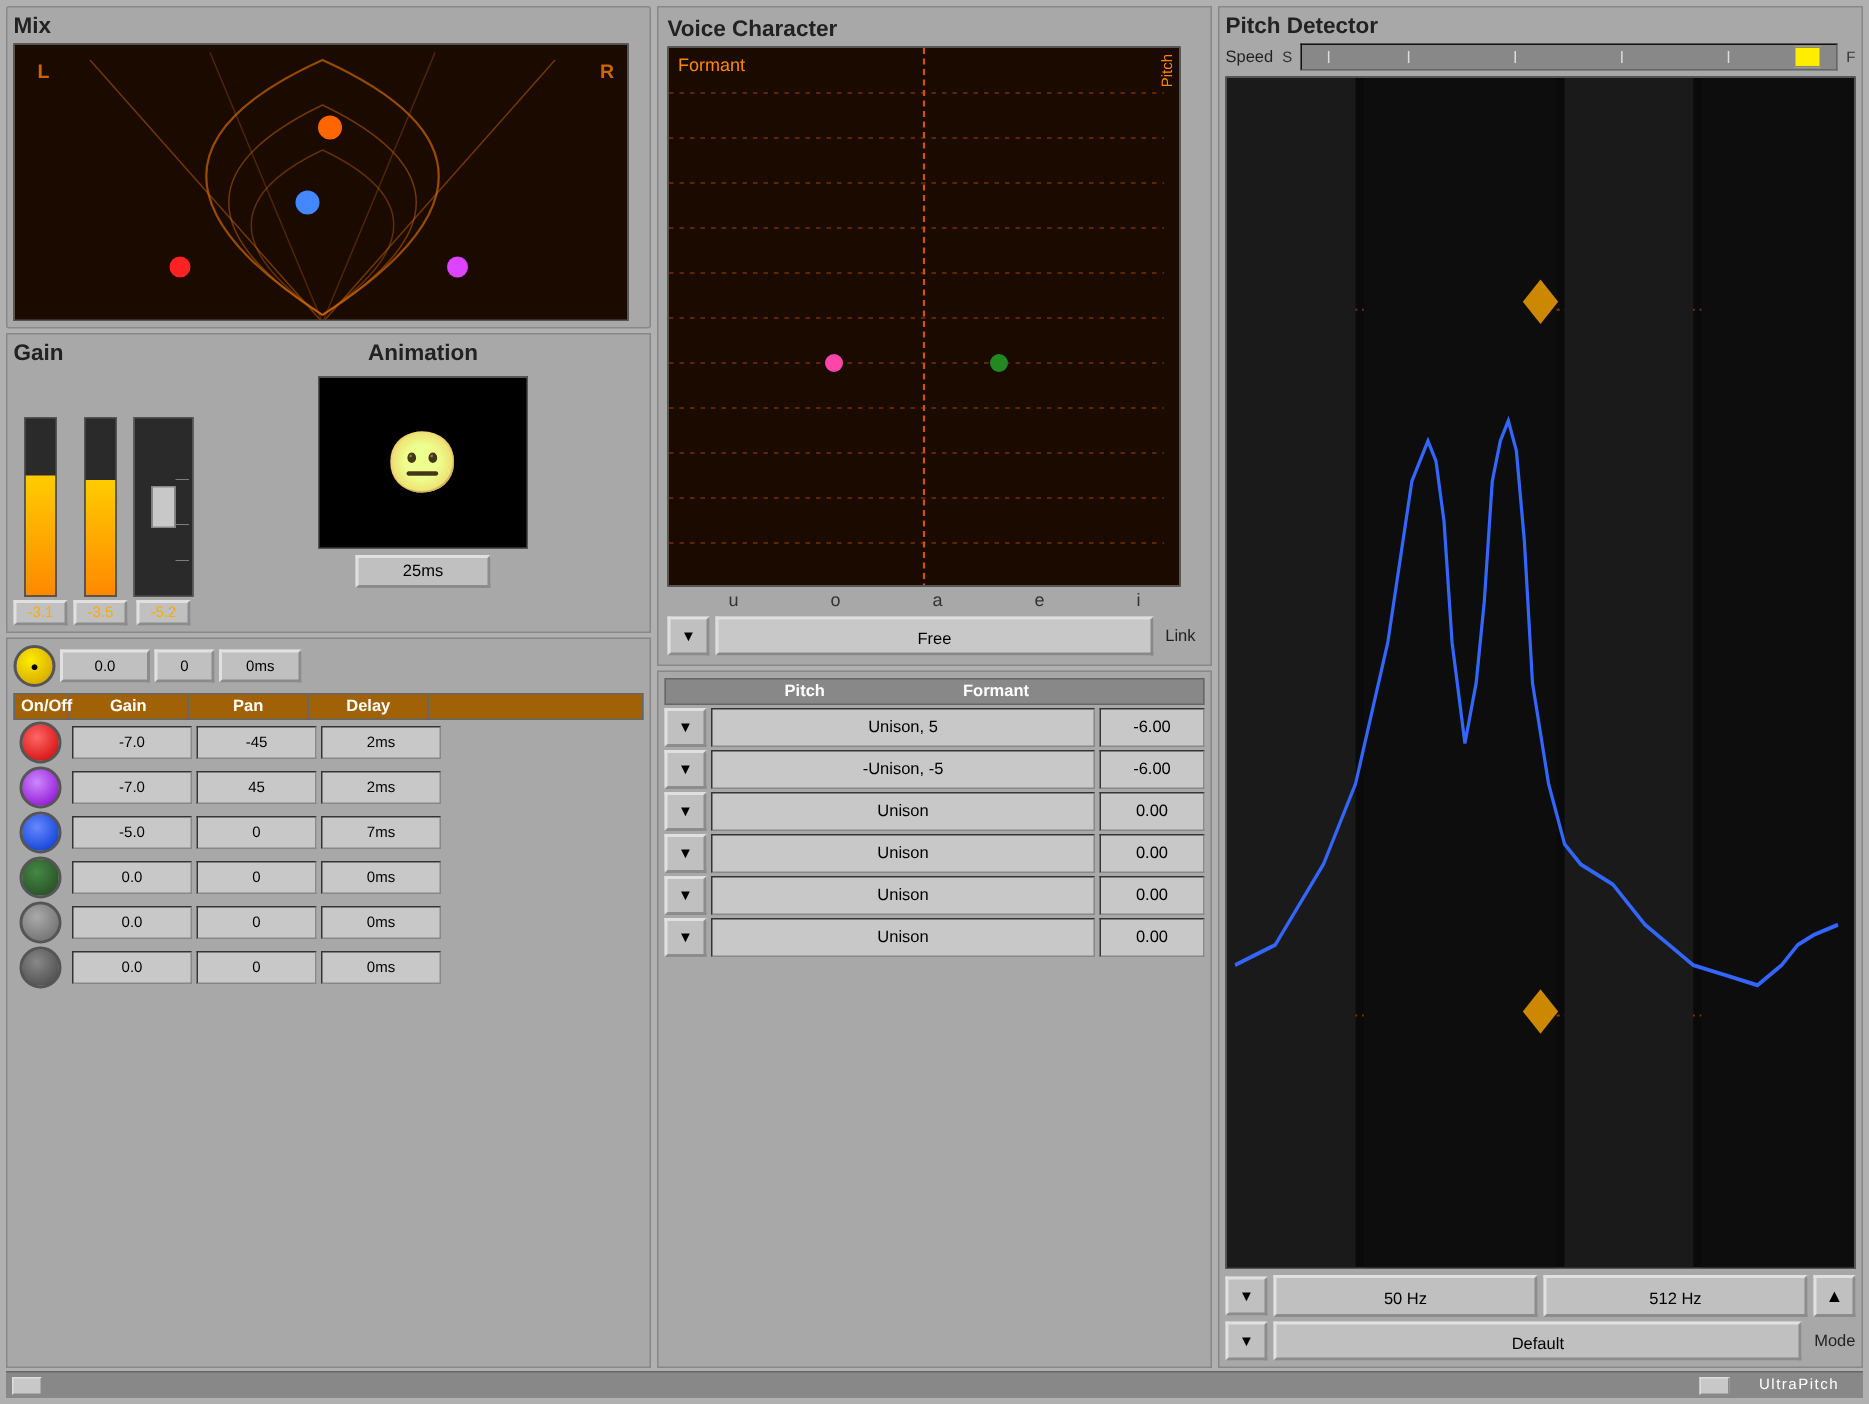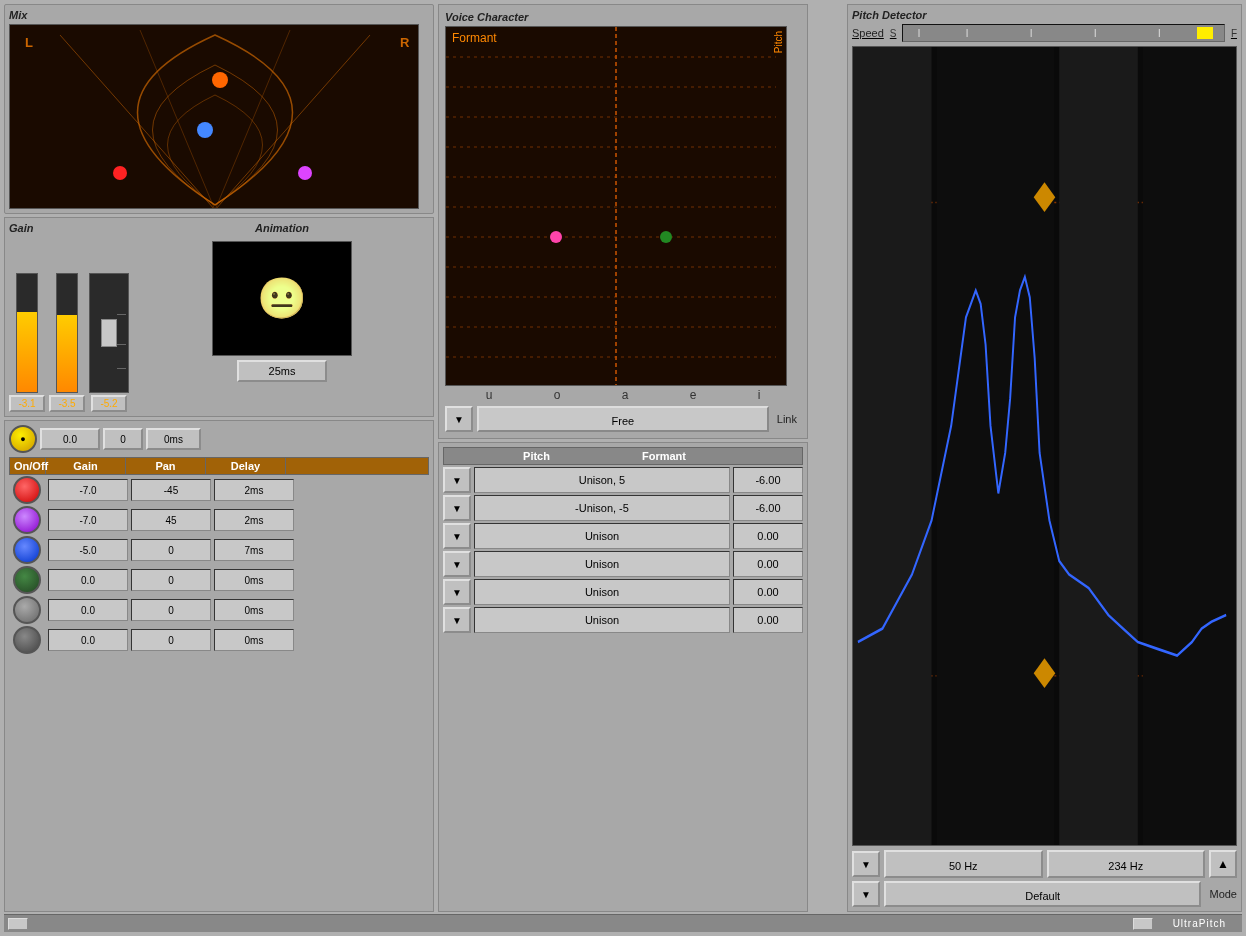--- a/index.html
+++ b/index.html
@@ -34,25 +34,24 @@
       width: 430px;
       gap: 3px;
     }
     .mix-section {
       background: #a8a8a8;
       border: 1px solid #888;
       padding: 4px;
       border-radius: 2px;
     }
     .section-label {
-      font-size: 11px;
+      font-size: 15px;
       color: #222;
       margin-bottom: 3px;
       font-weight: bold;
-      font-style: italic;
     }
     .mix-display {
       width: 410px;
       height: 185px;
       background: #1a0a00;
       border: 1px solid #555;
       position: relative;
       overflow: hidden;
     }
     .mix-display canvas, .mix-display svg {
@@ -343,37 +342,35 @@
       text-align: center;
       font-size: 11px;
     }
 
     
     .right-panel {
       display: flex;
       flex-direction: column;
       flex: 1;
       gap: 3px;
-      margin-left: 35px;
     }
     .pitch-detector-section {
       background: #a8a8a8;
       border: 1px solid #888;
       padding: 4px;
       flex: 1;
       display: flex;
       flex-direction: column;
     }
     .speed-row {
       display: flex;
       flex-direction: row;
       align-items: center;
       gap: 6px;
       margin-bottom: 4px;
-      text-decoration: underline;
     }
     .speed-label { font-size: 11px; color: #222; }
     .speed-slider-container {
       flex: 1;
       height: 18px;
       background: #888;
       border: 1px inset #666;
       position: relative;
       display: flex;
       align-items: center;
@@ -772,21 +769,21 @@
               355,430
               365,425
               380,420
             " fill="none" stroke="#3366ff" stroke-width="2"></polyline>
           </svg>
         </div>
 
         <div class="hz-row">
           <button class="dropdown-arrow outset-btn">▼</button>
           <button class="hz-btn outset-btn">50 Hz</button>
-          <button class="hz-btn outset-btn">234 Hz</button>
+          <button class="hz-btn outset-btn">512 Hz</button>
           <button class="outset-btn" style="width:28px;height:28px;font-size:12px">▲</button>
         </div>
 
         <div class="mode-section">
           <button class="mode-dropdown-btn outset-btn">▼</button>
           <button class="default-btn outset-btn">Default</button>
           <span class="mode-text">Mode</span>
         </div>
       </div>
     </div>

